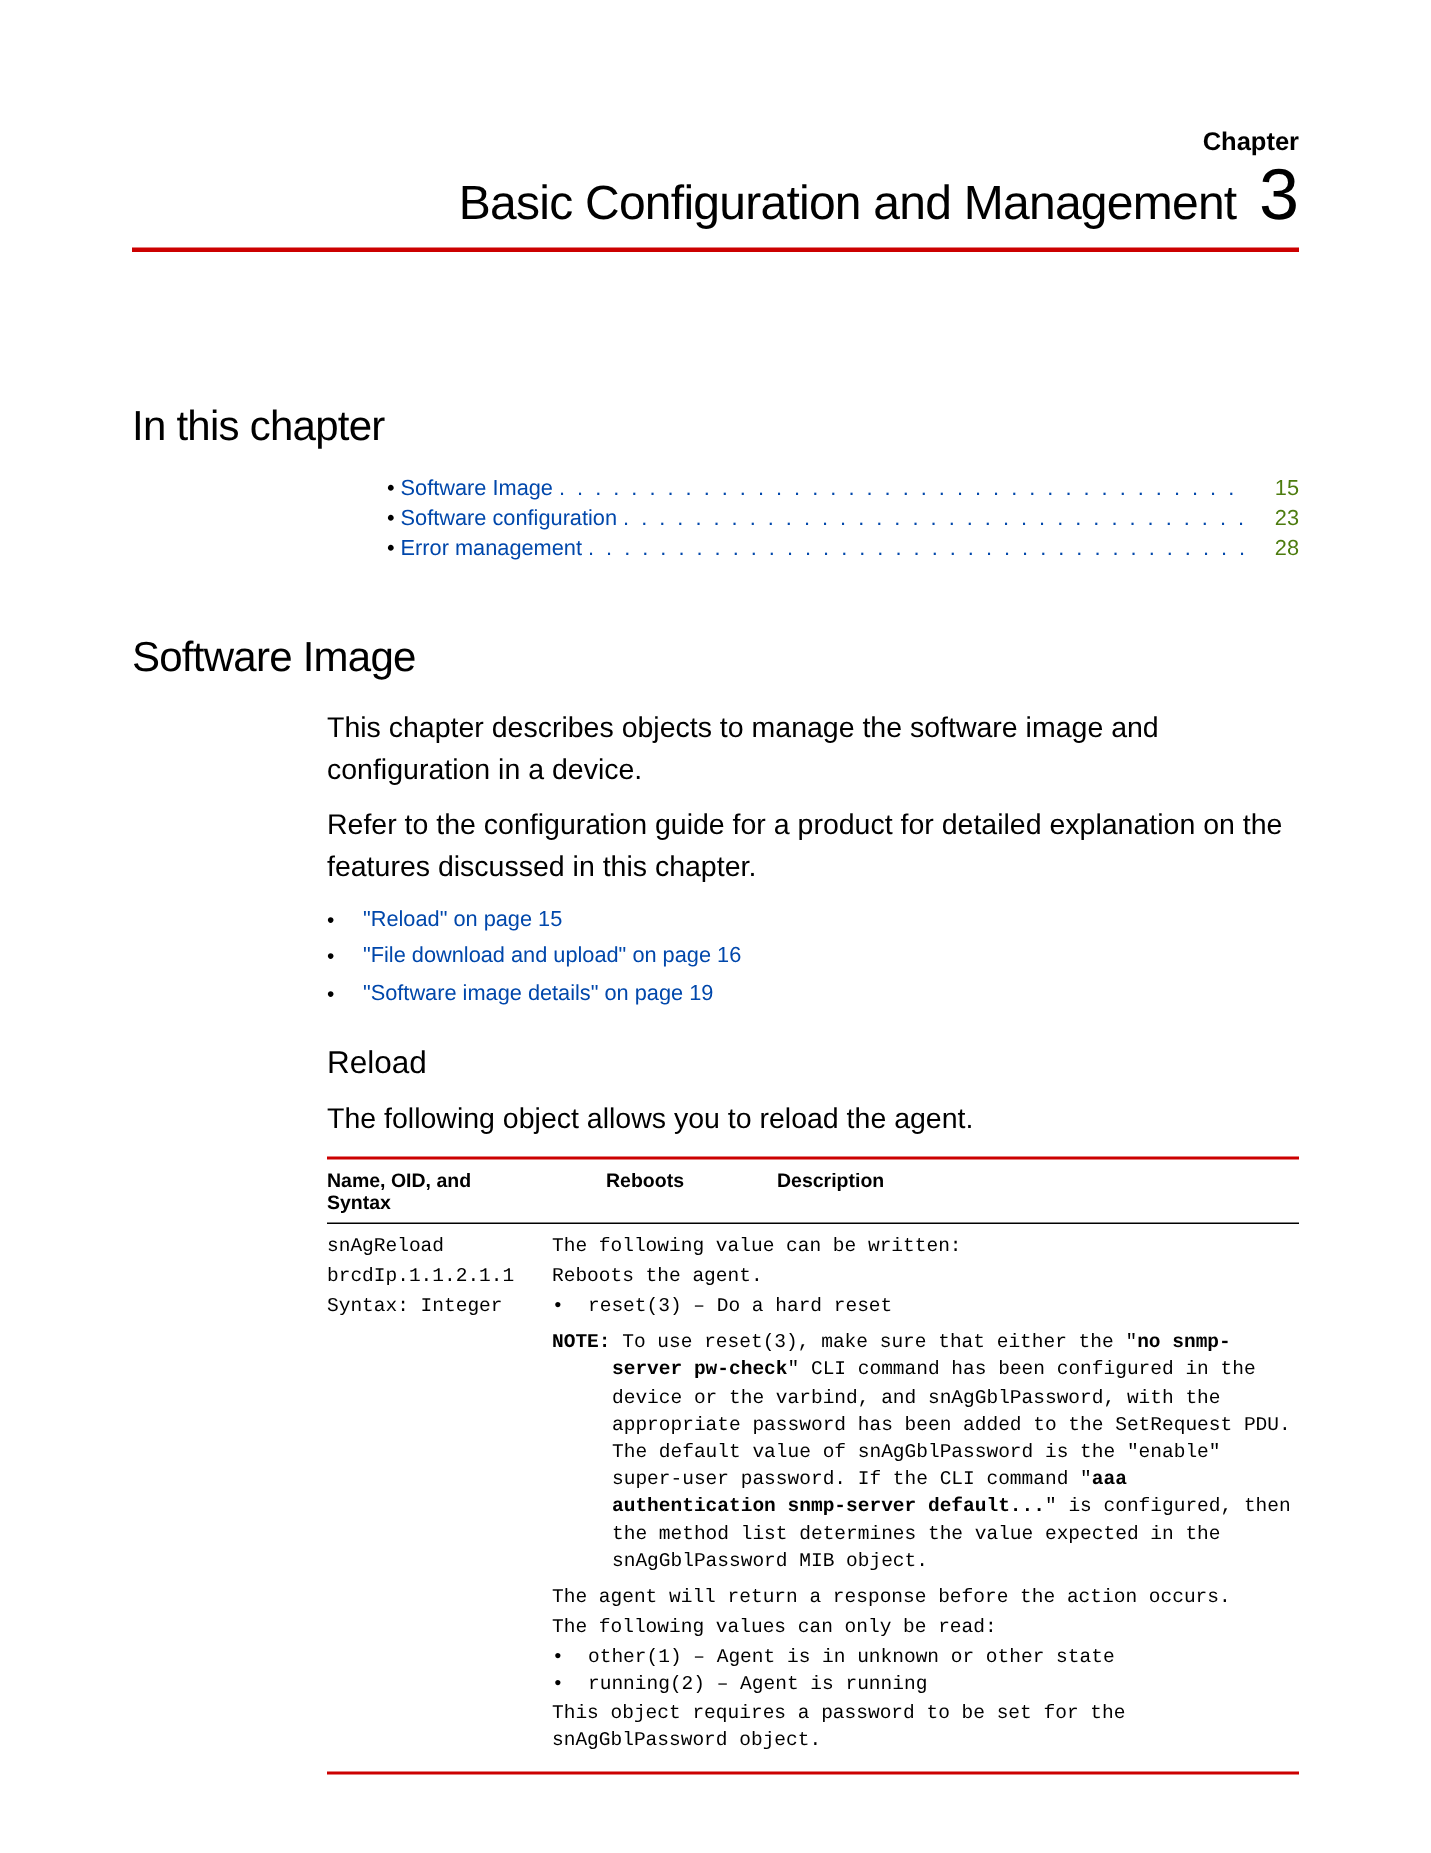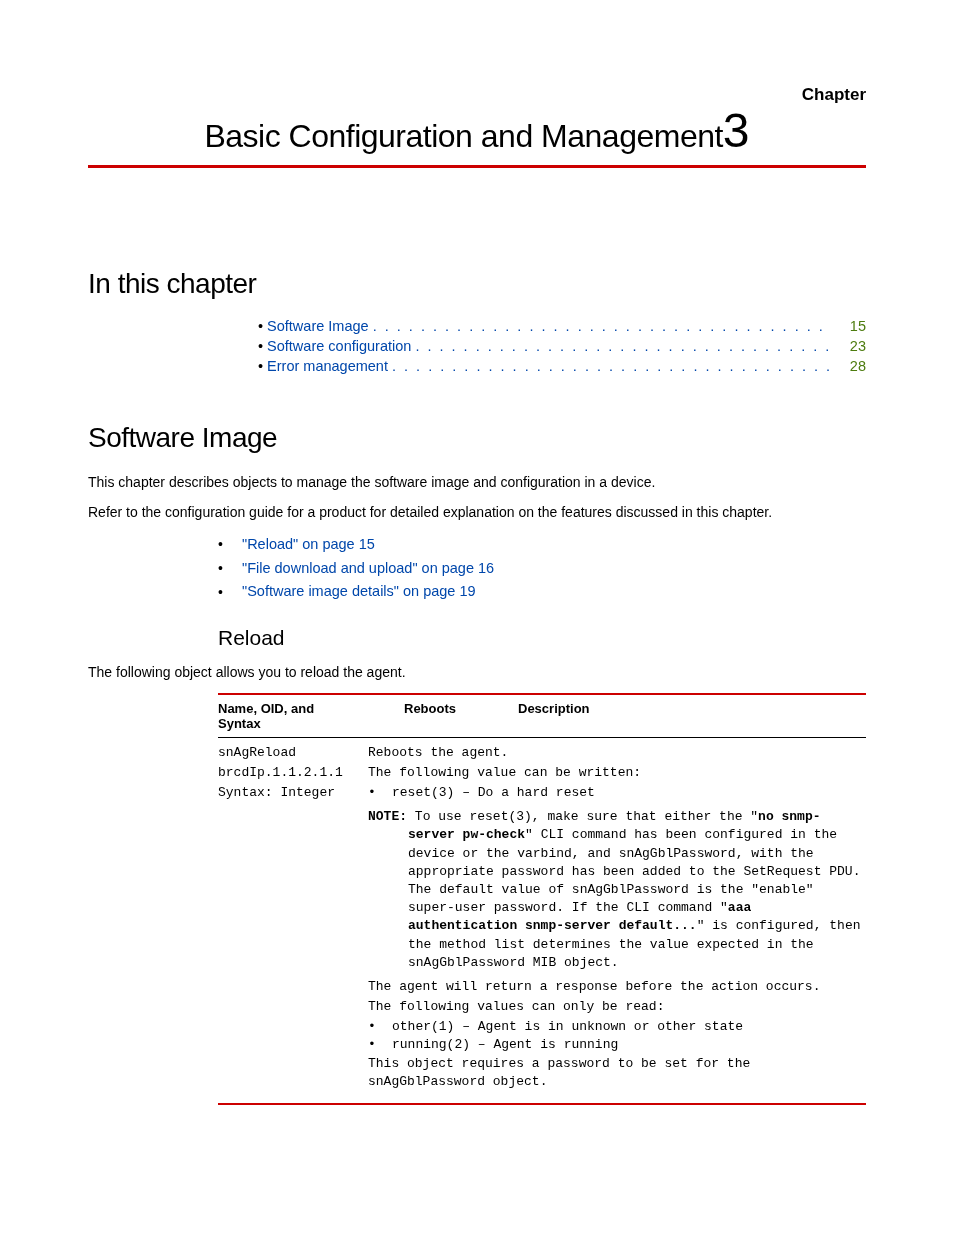--- a/index.html
+++ b/index.html
@@ -13,25 +13,26 @@
       position: relative;
     }
     .chapter-label {
       text-align: right;
       font-size: 17px;
       font-weight: bold;
       margin-bottom: 2px;
     }
     .header-row {
       display: flex;
-      justify-content: center;
+      justify-content: flex-end;
       align-items: baseline;
       border-bottom: 3px solid #cc0000;
       padding-bottom: 10px;
       margin-bottom: 100px;
+      gap: 15px;
     }
     .chapter-title {
       font-family: "Helvetica Neue", Arial, sans-serif;
       font-size: 32px;
       font-weight: 400;
       font-stretch: condensed;
       letter-spacing: -0.5px;
     }
     .chapter-number {
       font-family: "Helvetica Neue", Arial, sans-serif;
@@ -59,21 +60,22 @@
     .toc-dots {
       flex: 1;
       overflow: hidden;
       white-space: nowrap;
       color: #0047ab;
       letter-spacing: 2px;
     }
     .toc-dots::after { content: " . . . . . . . . . . . . . . . . . . . . . . . . . . . . . . . . . . . . . . . . . . . . . . . . . . . . ."; }
     .toc-page { color: #4d7c0f; margin-left: 8px; width: 28px; text-align: right; }
     .body-text {
-      font-size: 14px;
+      margin-left: 130px;
+      font-size: 19px;
       line-height: 1.45;
       margin-bottom: 10px;
     }
     .bullet-list {
       margin-left: 130px;
       list-style: none;
       font-size: 14.5px;
       line-height: 1.65;
       margin-bottom: 22px;
     }
@@ -172,22 +174,22 @@
     <div class="col2">Reboots</div>
     <div class="col3">Description</div>
   </div>
   <div class="table-body">
     <div class="col1">
       <div>snAgReload</div>
       <div>brcdIp.1.1.2.1.1</div>
       <div>Syntax: Integer</div>
     </div>
     <div class="col3 desc-block">
+      <p>The following value can be written:</p>
       <p>Reboots the agent.</p>
-      <p>The following value can be written:</p>
       <div class="desc-bullet">
           <span class="b">•</span>
           <span>reset(3) – Do a hard reset</span>
         </div>
       <div class="note-block" style="padding-left: 40px; text-indent: -40px; margin-left: 0px; display: block;">
         <span class="note-label">NOTE:</span>
         <span>To use reset(3), make sure that either the "</span><span class="bold">no snmp-server pw-check</span><span class="note-indent-wrap">" CLI command has been configured in the device or the varbind, and snAgGblPassword, with the appropriate password has been added to the SetRequest PDU. The default value of snAgGblPassword is the "enable" super-user password. If the CLI command "</span><span class="bold">aaa authentication snmp-server default...</span><span>" is configured, then the method list determines the value expected in the snAgGblPassword MIB object.</span>
       </div>
       <p>The agent will return a response before the action occurs.</p>
       <p>The following values can only be read:</p>

